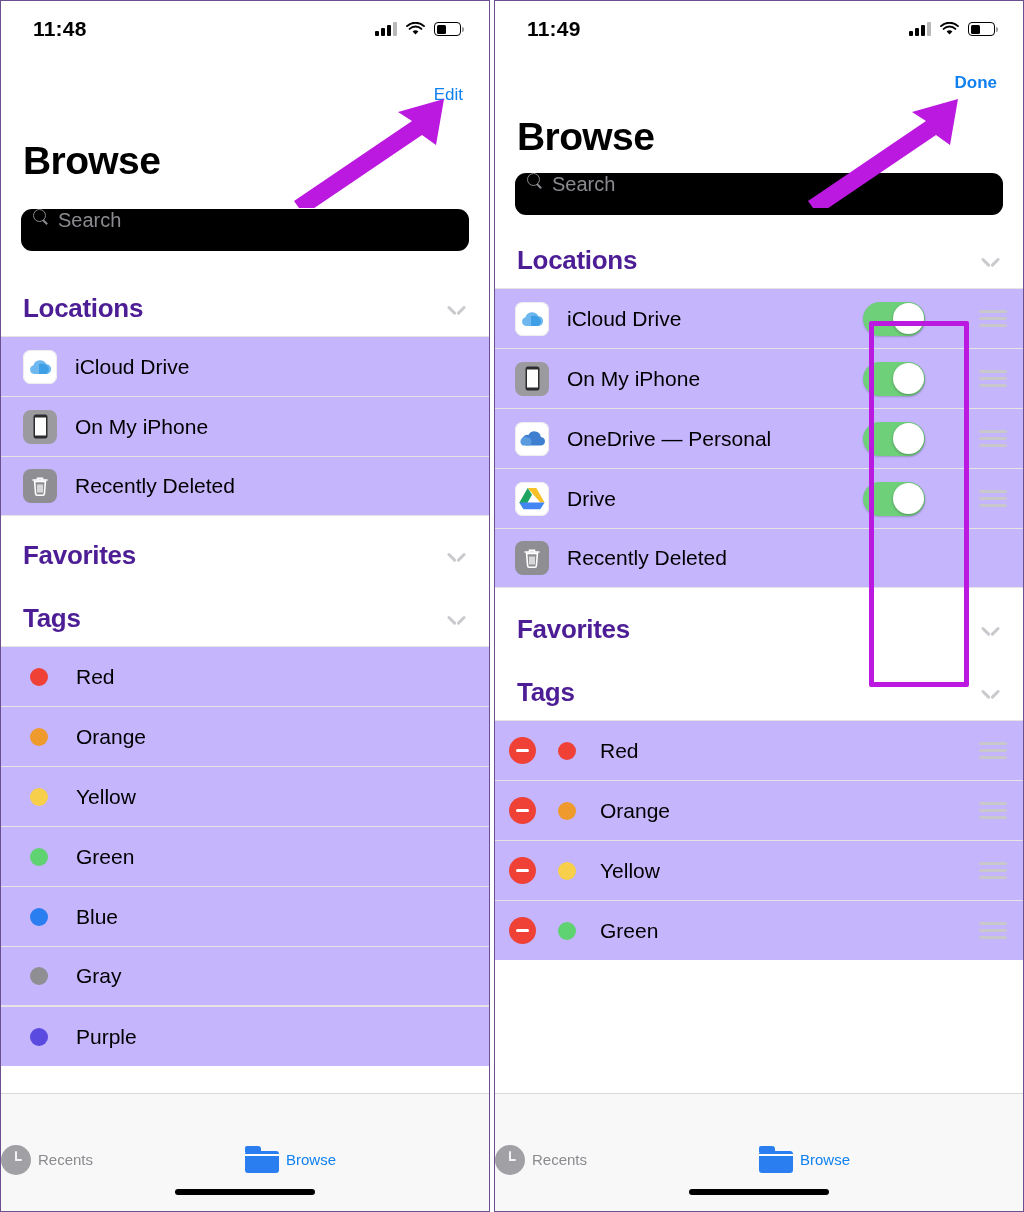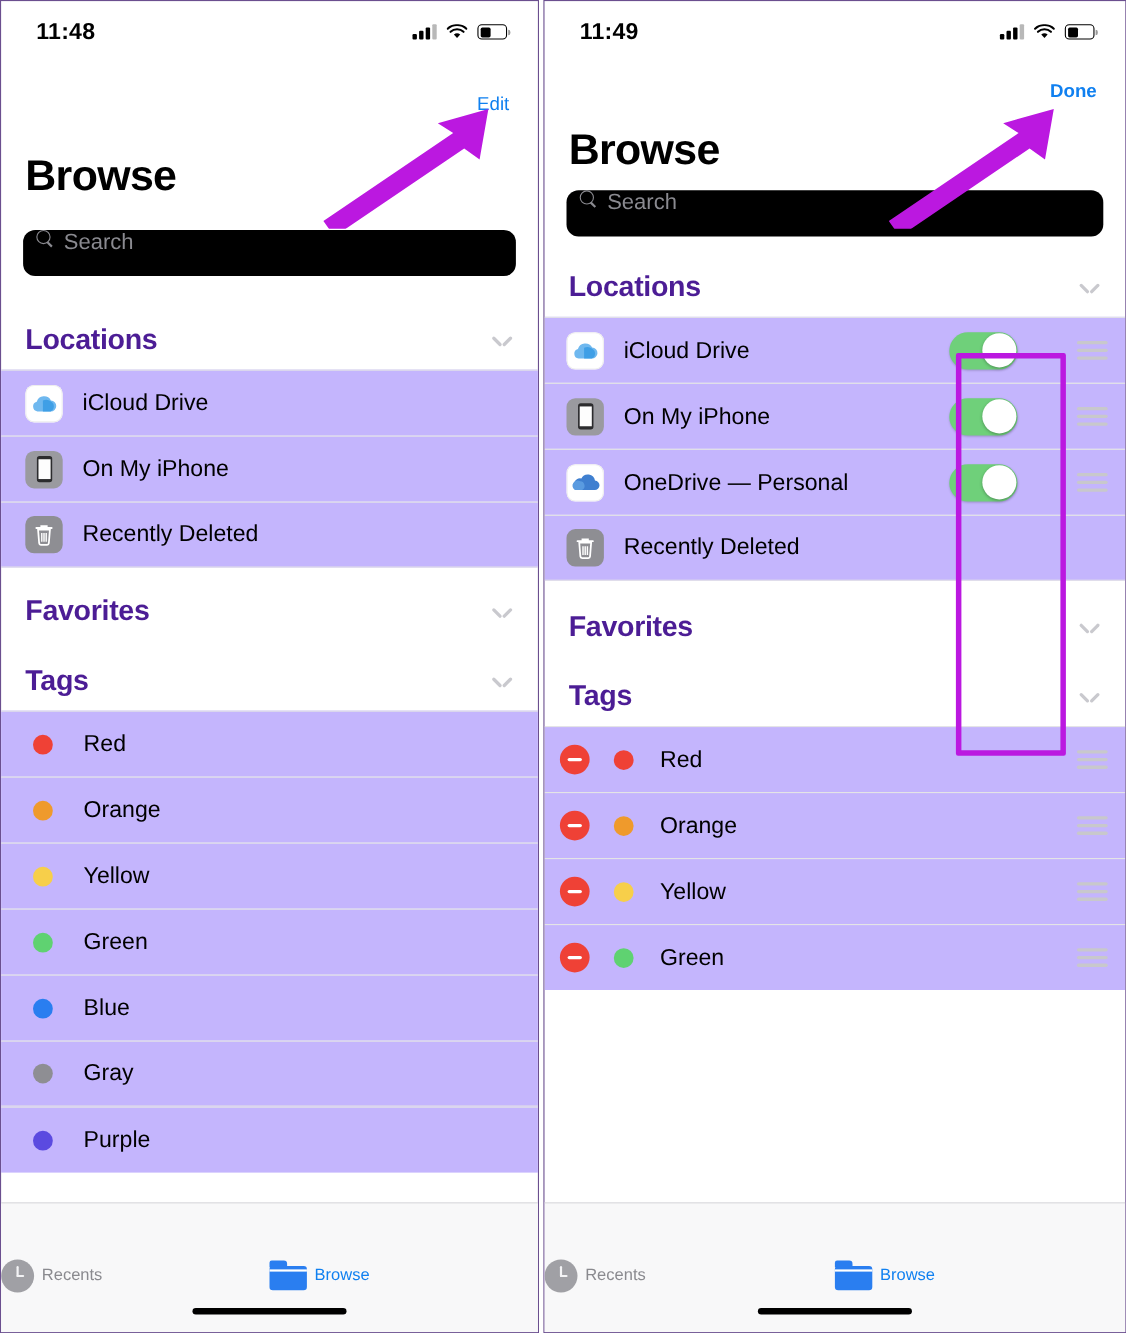--- a/index.html
+++ b/index.html
@@ -410,20 +410,40 @@
             </span>
         </span>
         <span class="handle">
             <i></i>
             <i></i>
             <i></i>
           </span>
       </div>
 
 
+      <div class="row">
+        <span class="appicon ico-gdrive">
+          <svg width="26" height="23" viewBox="0 0 26 23">
+            <path d="M8.7 1 L17.3 1 L25.6 15.4 L21.3 15.4 Z" fill="#f6c026"></path>
+            <path d="M8.7 1 L0.4 15.4 L4.7 22.2 L13 7.8 Z" fill="#1da462"></path>
+            <path d="M0.4 15.4 L25.6 15.4 L21.3 22.2 L4.7 22.2 Z" fill="#4285f4"></path>
+          </svg>
+        </span>
+        <span class="lbl">Drive</span>
+        <span class="tog-cell">
+          <span class="toggle">
+              <span class="knob"></span>
+            </span>
+        </span>
+        <span class="handle">
+            <i></i>
+            <i></i>
+            <i></i>
+          </span>
+      </div>
 
       <div class="row last">
         <span class="appicon ico-trash">
           <svg width="20" height="22" viewBox="0 0 20 22">
               <path d="M3 5h14M7.5 5V3.3h5V5" stroke="#fff" stroke-width="1.6" fill="none" stroke-linecap="round"></path>
               <path d="M4.6 6.4h10.8l-1 12.4a1.6 1.6 0 0 1-1.6 1.5H7.2a1.6 1.6 0 0 1-1.6-1.5Z" stroke="#fff" stroke-width="1.6" fill="none"></path>
               <path d="M8 9.5v8M12 9.5v8M10 9.5v8" stroke="#fff" stroke-width="1.3"></path>
             </svg>
         </span>
         <span class="lbl">Recently Deleted</span>

